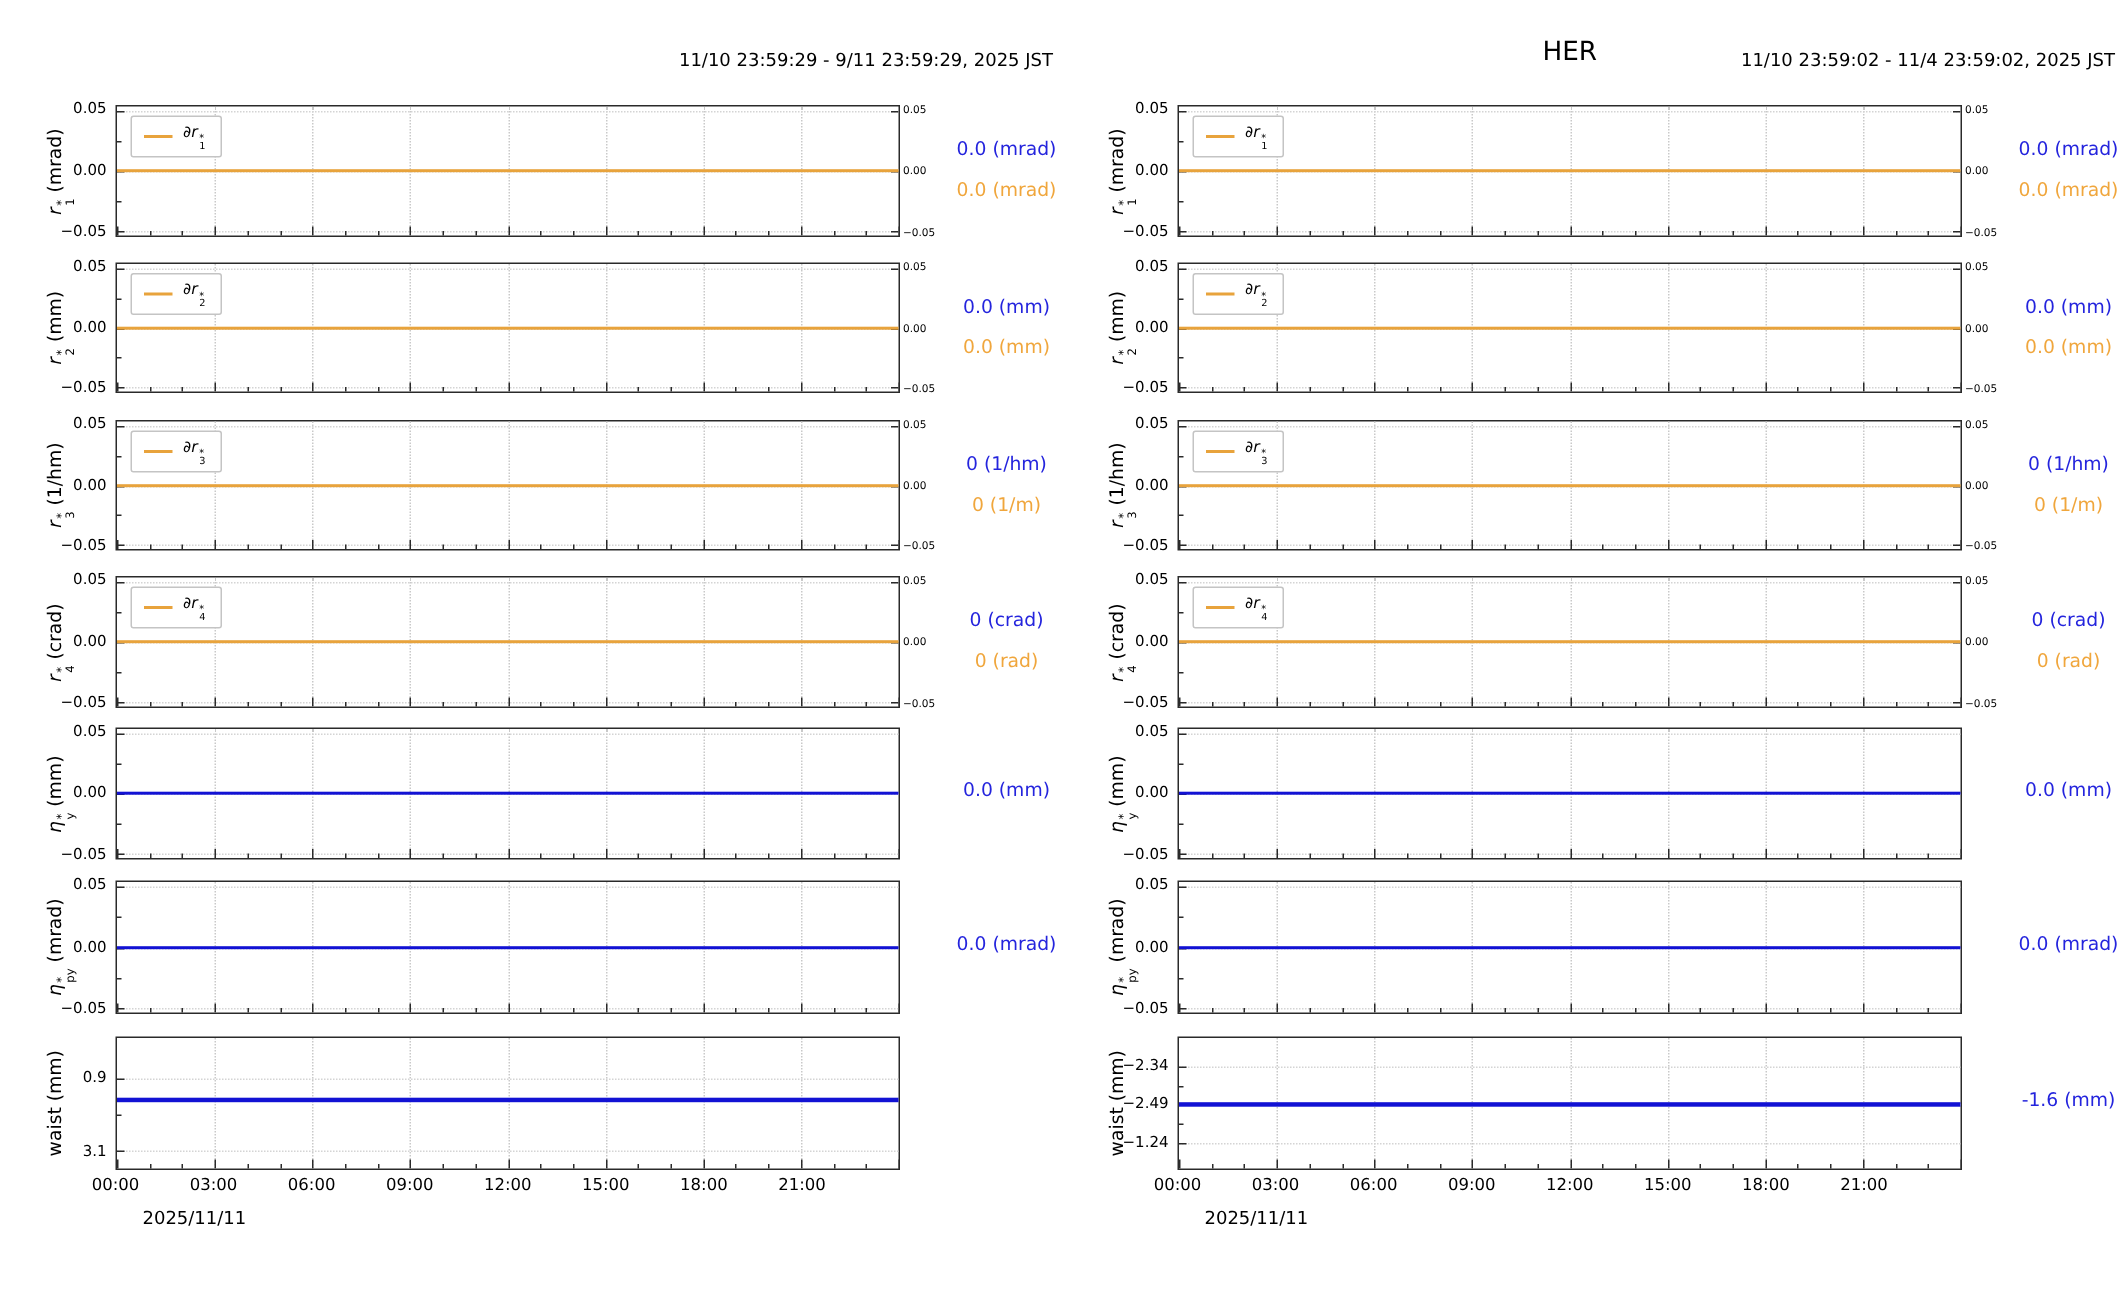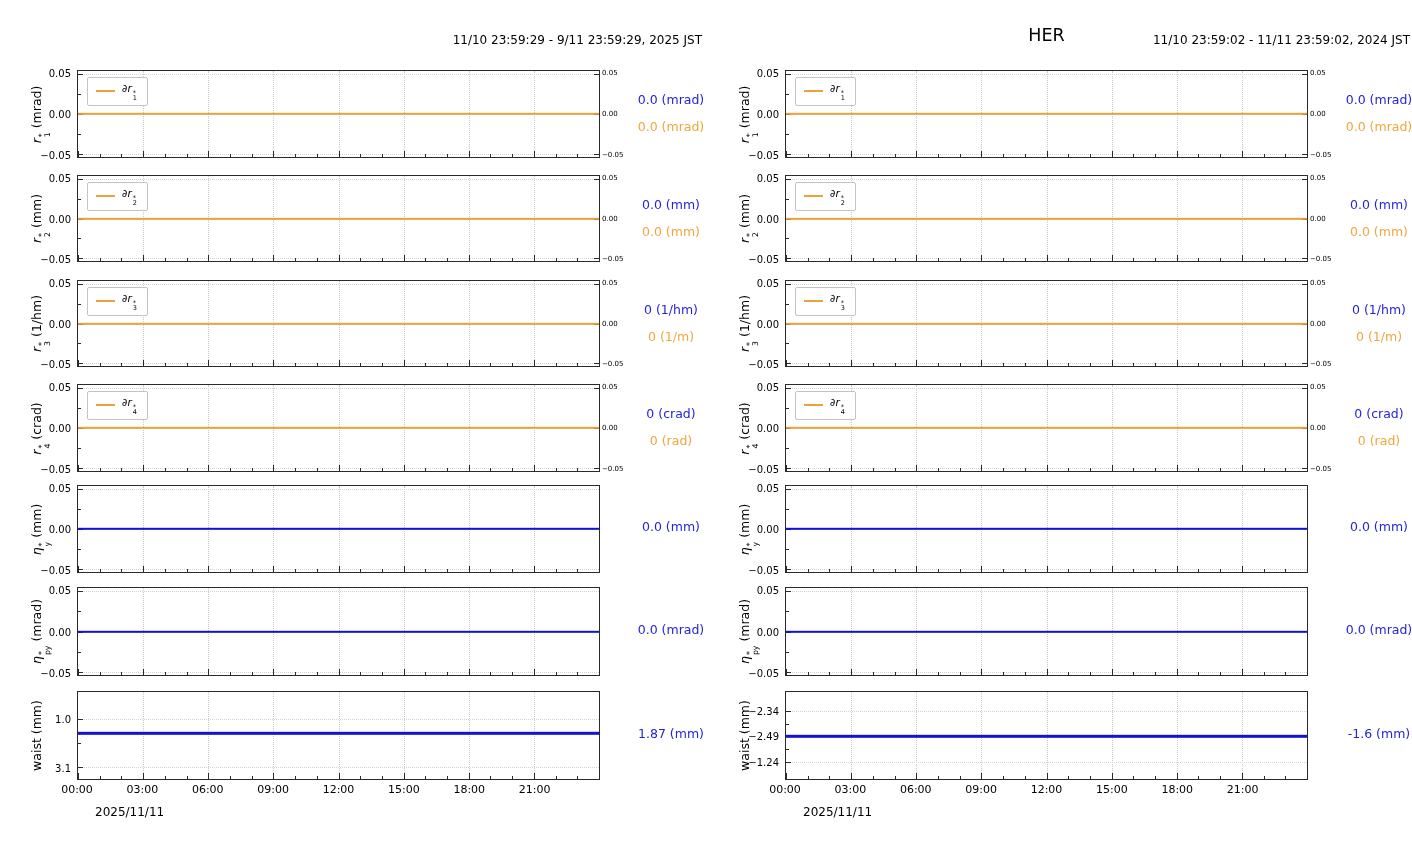--- a/index.html
+++ b/index.html
@@ -447,40 +447,37 @@
         <div class="xtickmark" style="left: 70.8333%; height: 3.5px;"></div>
         <div class="xtickmark" style="left: 75%; height: 6px;"></div>
         <div class="xtickmark" style="left: 79.1667%; height: 3.5px;"></div>
         <div class="xtickmark" style="left: 83.3333%; height: 3.5px;"></div>
         <div class="xtickmark" style="left: 87.5%; height: 6px;"></div>
         <div class="xtickmark" style="left: 91.6667%; height: 3.5px;"></div>
         <div class="xtickmark" style="left: 95.8333%; height: 3.5px;"></div>
         <div class="xtickmark" style="left: 100%; height: 6px;"></div>
         <div class="series" style="top: 47.5248%; height: 2.4px; background: rgb(18, 18, 212);"></div>
       </div>
-      <div class="ytick" style="left: 19px; top: 718.611px;">1.0</div>
+      <div class="ytick" style="left: 19px; top: 718.611px;">0.9</div>
       <div class="ytick" style="left: 19px; top: 767.565px;">3.1</div>
-      <div class="readout" style="left: 634px; top: 691px; height: 89px;">
-        <div class="readout-line" style="top: 47%; color: rgb(36, 36, 221);">1.87 (mm)</div>
-      </div>
       <div class="xtick" style="left: 77px; top: 783px;">00:00</div>
       <div class="xtick" style="left: 142.375px; top: 783px;">03:00</div>
       <div class="xtick" style="left: 207.75px; top: 783px;">06:00</div>
       <div class="xtick" style="left: 273.125px; top: 783px;">09:00</div>
       <div class="xtick" style="left: 338.5px; top: 783px;">12:00</div>
       <div class="xtick" style="left: 403.875px; top: 783px;">15:00</div>
       <div class="xtick" style="left: 469.25px; top: 783px;">18:00</div>
       <div class="xtick" style="left: 534.625px; top: 783px;">21:00</div>
       <div class="xdate" style="left: 95px; top: 805px;">2025/11/11</div>
     </div>
 </div>
 
 <div class="panel" id="panel-1">
   <div class="panel-title">HER</div>
-  <div class="panel-timestamp">11/10 23:59:02 - 11/11 23:59:02, 2024 JST</div>
+  <div class="panel-timestamp">11/10 23:59:02 - 11/4 23:59:02, 2025 JST</div>
   <div class="plots" id="plots-1">
       <div class="ylab" style="left: -49px; top: 105.5px;"><i>r</i><span class="supsub">
           <span>*</span>
           <span>1</span>
         </span>&nbsp;(mrad)</div>
       <div class="plot-area" style="left: 77px; top: 70px; width: 523px; height: 88px;">
         <div class="vgrid" style="left: 12.5%;"></div>
         <div class="vgrid" style="left: 25%;"></div>
         <div class="vgrid" style="left: 37.5%;"></div>
         <div class="vgrid" style="left: 50%;"></div>

